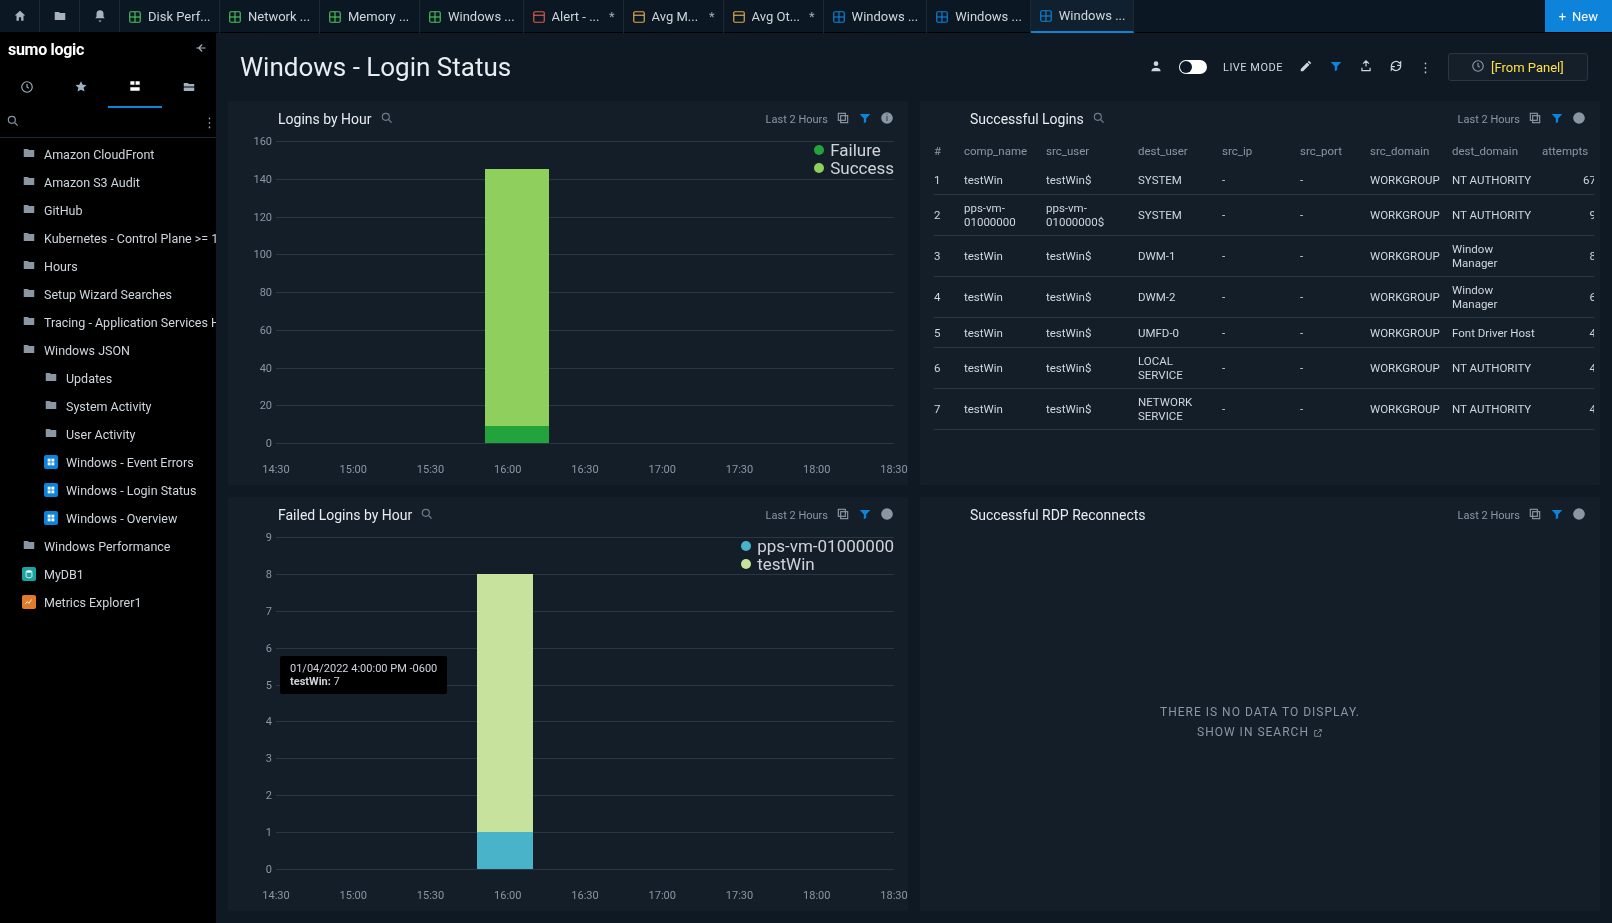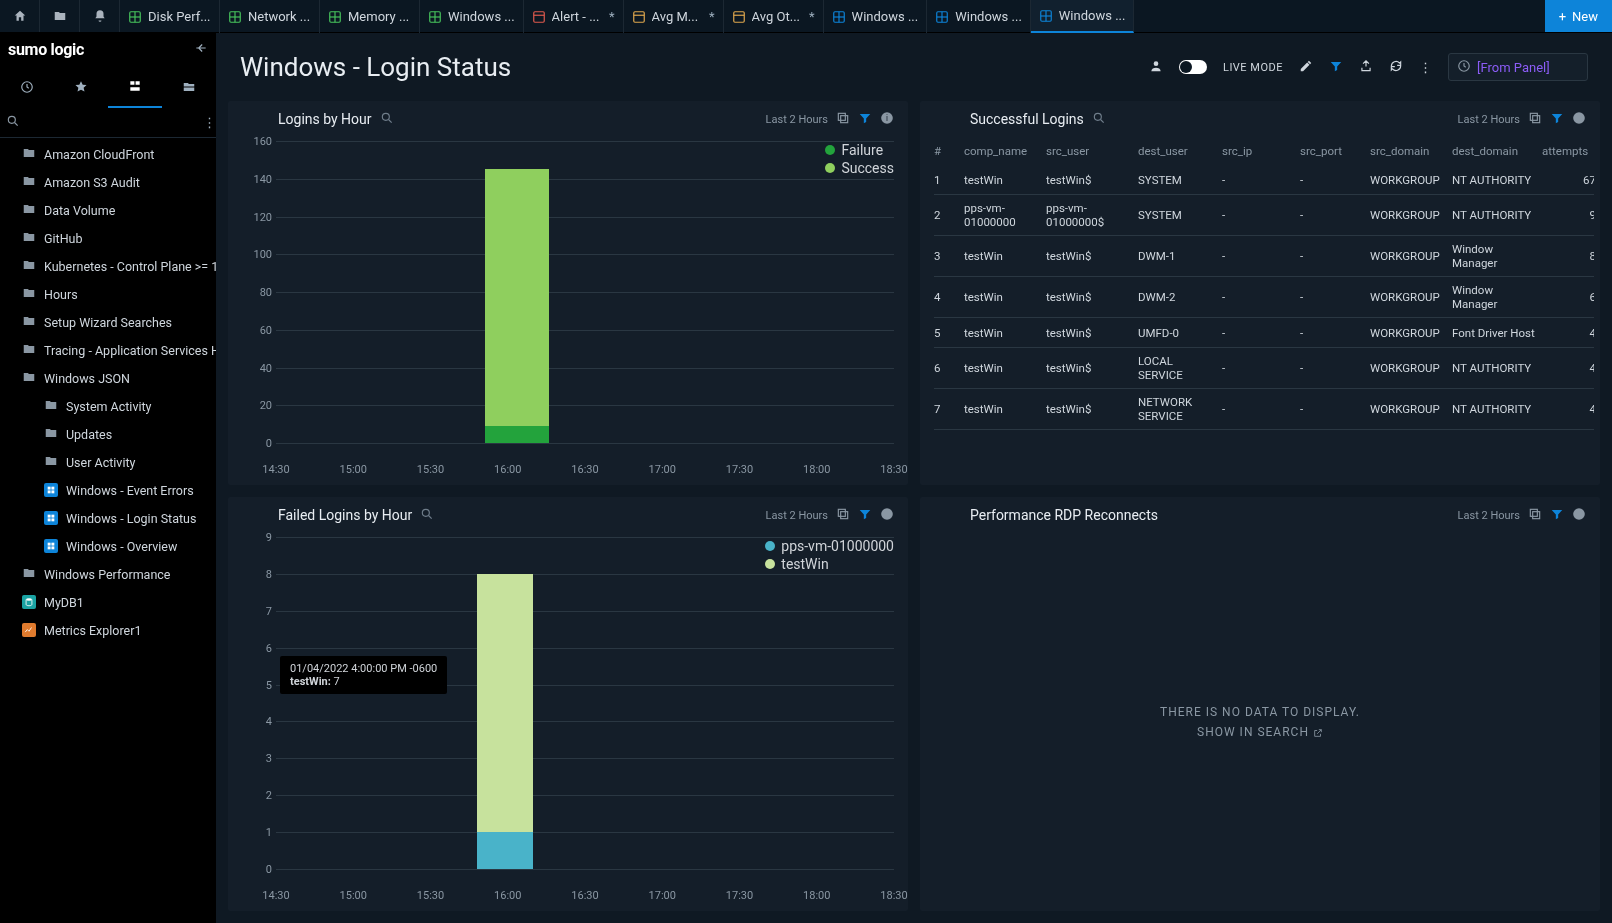--- a/index.html
+++ b/index.html
@@ -45,21 +45,21 @@
 .sqchip svg { width: 10px; height: 10px; }
 
 
 .main { flex: 1; display: flex; flex-direction: column; background: #0f1923; overflow: hidden; }
 .page-hdr { height: 68px; display: flex; align-items: center; padding: 0 24px; gap: 14px; }
 .page-title { font-size: 26px; font-weight: 400; color: #e8edf2; flex: 1; }
 .hdr-ctrls { display: flex; align-items: center; gap: 16px; color: #cfd6dd; }
 .toggle { width: 28px; height: 14px; background: #fff; border-radius: 7px; position: relative; }
 .toggle .knob { position: absolute; width: 12px; height: 12px; border-radius: 50%; background: #0b1722; top: 1px; left: 1px; }
 .live { font-size: 11px; letter-spacing: 0.5px; color: #cfd6dd; }
-.hdr-input { background: #141f2a; border: 1px solid #2a3742; height: 28px; border-radius: 3px; display: flex; align-items: center; padding: 0 8px; gap: 6px; color: #8b5cf6; width: 140px; }
+.hdr-input { background: #141f2a; border: 1px solid #2a3742; height: 28px; border-radius: 3px; display: flex; align-items: center; padding: 0 22px; gap: 6px; color: #fde047; width: 140px; }
 
 .panels { flex: 1; display: grid; grid-template-columns: 1fr 1fr; grid-template-rows: 384px 1fr; gap: 12px; padding: 0 12px 12px; overflow: hidden; }
 .panel { background: #141e29; border-radius: 2px; display: flex; flex-direction: column; overflow: hidden; position: relative; }
 .panel-hdr { height: 36px; display: flex; align-items: center; padding: 0 14px; gap: 8px; }
 .panel-title { color: #e8edf2; font-size: 14px; margin-left: 36px; }
 .mag { color: #6f7d8a; cursor: pointer; }
 .panel-hdr .sp { flex: 1; }
 .range { font-size: 11px; color: #8a97a3; }
 .panel-ico { color: #8a97a3; cursor: pointer; }
 .panel-body { flex: 1; position: relative; padding: 4px 14px 10px; overflow: hidden; }
@@ -67,21 +67,21 @@
 
 .chart { position: absolute; inset: 4px 14px 24px 48px; }
 .plot { position: absolute; inset: 0; top: 0; bottom: 18px; }
 .grid-h { position: absolute; left: 0; right: 0; border-top: 1px solid #2a3742; }
 .ytick { position: absolute; left: -38px; width: 34px; text-align: right; font-size: 11px; color: #8a97a3; transform: translateY(-50%); }
 .xaxis { position: absolute; left: 0; right: 0; bottom: -18px; height: 18px; }
 .xtick { position: absolute; top: 2px; font-size: 11px; color: #8a97a3; transform: translateX(-50%); }
 .bar { position: absolute; bottom: 0; width: 64px; transform: translateX(-50%); }
 .seg { width: 100%; }
 .bar.narrow { width: 56px; }
-.legend { position: absolute; top: 0; right: 0; font-size: 14px; }
+.legend { position: absolute; top: 0; right: 0; font-size: 17px; }
 .legend .row { display: flex; align-items: center; gap: 6px; height: 18px; }
 .legend .dot { width: 10px; height: 10px; border-radius: 50%; }
 .tt { position: absolute; background: #000; color: #d0d4d9; padding: 6px 10px; font-size: 11px; border-radius: 2px; pointer-events: none; }
 
 
 .tbl-wrap { position: absolute; inset: 0 6px 0 14px; overflow: hidden; display: flex; }
 .tbl { flex: 1; }
 .thead, .trow { display: grid; grid-template-columns: 26px 78px 88px 80px 74px 66px 78px 86px 60px; align-items: center; gap: 4px; font-size: 11.5px; }
 .thead { color: #8a97a3; height: 28px; }
 .trow { min-height: 30px; padding: 6px 0; border-bottom: 1px solid #2a3742; color: #cfd6dd; }
@@ -273,26 +273,20 @@
           <div class="node">
             <span><svg class="svgbtn" viewBox="0 0 24 24" fill="#8a97a3">
                 <path d="M3 5h7l2 2h9v12H3z"></path>
               </svg></span>
             <span>Amazon S3 Audit</span>
           </div>
           <div class="node">
             <span><svg class="svgbtn" viewBox="0 0 24 24" fill="#8a97a3">
                 <path d="M3 5h7l2 2h9v12H3z"></path>
               </svg></span>
-            <span>Data Volume</span>
-          </div>
-          <div class="node">
-            <span><svg class="svgbtn" viewBox="0 0 24 24" fill="#8a97a3">
-                <path d="M3 5h7l2 2h9v12H3z"></path>
-              </svg></span>
             <span>GitHub</span>
           </div>
           <div class="node">
             <span><svg class="svgbtn" viewBox="0 0 24 24" fill="#8a97a3">
                 <path d="M3 5h7l2 2h9v12H3z"></path>
               </svg></span>
             <span>Kubernetes - Control Plane &gt;= 1.16</span>
           </div>
           <div class="node">
             <span><svg class="svgbtn" viewBox="0 0 24 24" fill="#8a97a3">
@@ -315,27 +309,27 @@
           <div class="node">
             <span><svg class="svgbtn" viewBox="0 0 24 24" fill="#8a97a3">
                 <path d="M3 5h7l2 2h9v12H3z"></path>
               </svg></span>
             <span>Windows JSON</span>
           </div>
           <div class="node depth1">
             <span><svg class="svgbtn" viewBox="0 0 24 24" fill="#8a97a3">
                 <path d="M3 5h7l2 2h9v12H3z"></path>
               </svg></span>
+            <span>Updates</span>
+          </div>
+          <div class="node depth1">
+            <span><svg class="svgbtn" viewBox="0 0 24 24" fill="#8a97a3">
+                <path d="M3 5h7l2 2h9v12H3z"></path>
+              </svg></span>
             <span>System Activity</span>
-          </div>
-          <div class="node depth1">
-            <span><svg class="svgbtn" viewBox="0 0 24 24" fill="#8a97a3">
-                <path d="M3 5h7l2 2h9v12H3z"></path>
-              </svg></span>
-            <span>Updates</span>
           </div>
           <div class="node depth1">
             <span><svg class="svgbtn" viewBox="0 0 24 24" fill="#8a97a3">
                 <path d="M3 5h7l2 2h9v12H3z"></path>
               </svg></span>
             <span>User Activity</span>
           </div>
           <div class="node depth1">
             <span class="sqchip blue">
               <svg viewBox="0 0 24 24" fill="#fff">
@@ -695,21 +689,21 @@
                 <div class="tt" style="left: 4px; top: 34%;">
                   <div>01/04/2022 4:00:00 PM -0600</div>
                   <div><b>testWin:</b> 7</div>
                 </div>
               </div>
           </div>
         </div>
 
         <div class="panel">
           <div class="panel-hdr">
-            <span class="panel-title">Performance RDP Reconnects</span>
+            <span class="panel-title">Successful RDP Reconnects</span>
             <span class="sp"></span>
             <span class="range">Last 2 Hours</span>
             <span class="panel-ico"><svg class="svgbtn" viewBox="0 0 24 24" fill="none" stroke="currentColor" stroke-width="2">
                   <rect x="8" y="8" width="12" height="12"></rect>
                   <rect x="4" y="4" width="12" height="12"></rect>
                 </svg></span>
             <span class="panel-ico" style="color:#0d84d9"><svg class="svgbtn" viewBox="0 0 24 24" fill="currentColor">
                   <path d="M3 5h18l-7 8v6l-4 2v-8z"></path>
                 </svg></span>
             <span class="panel-ico"><svg class="svgbtn" viewBox="0 0 24 24" fill="currentColor">

